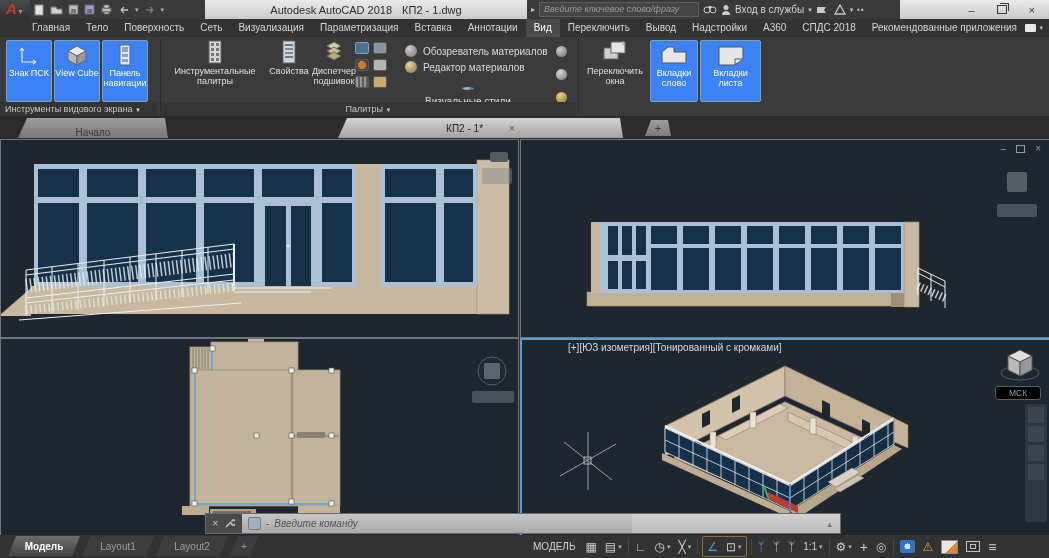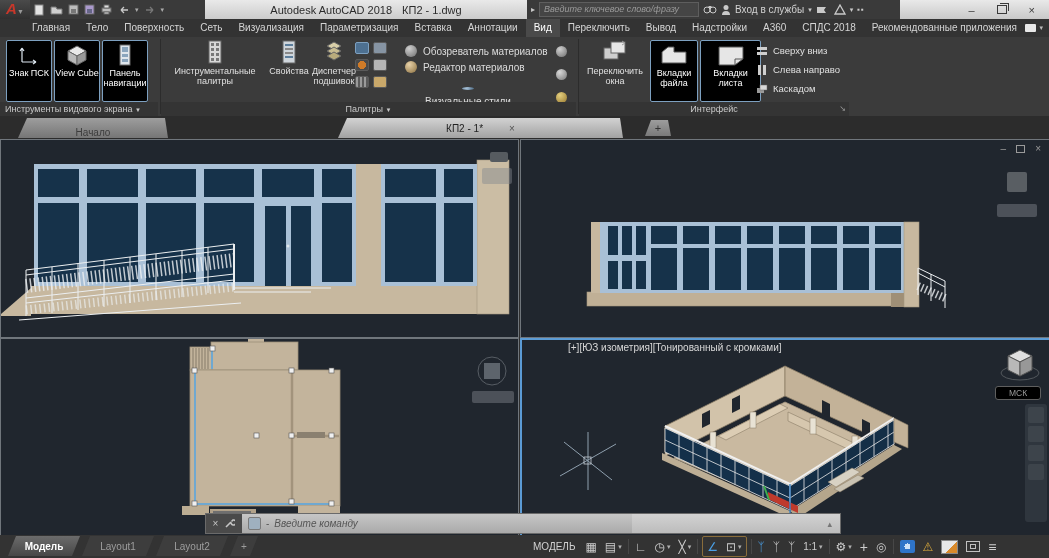--- a/index.html
+++ b/index.html
@@ -35,21 +35,21 @@
   .rtab-end{margin-left:auto;display:flex;align-items:center;gap:3px;padding-right:6px;}
   .rtab-end .box{width:11px;height:8px;background:#e8e8e8;border-radius:1px;}
   .rtab-end .dd{color:#bbb;font-size:7px;}
   
   .ribbon{position:absolute;left:0;top:37px;width:1049px;height:79px;background:#3b3b3b;border-bottom:1px solid #262626;}
   .panel-label{position:absolute;bottom:0;height:14px;background:#343434;color:#c9c9c9;font-size:9px;
                line-height:14px;box-sizing:border-box;}
   .vsep{position:absolute;top:2px;bottom:2px;width:1px;background:#2c2c2c;}
   .bigbtn{position:absolute;top:3px;width:46px;height:62px;border-radius:2px;color:#e8e8e8;font-size:9px;
           text-align:center;box-sizing:border-box;padding-top:3px;}
-  .bigbtn.blue{background:#000000;border:1px solid #7da0c0;color:#fff;}
+  .bigbtn.blue{background:#3b82f6;border:1px solid #7da0c0;color:#fff;}
   .bigbtn .bico{display:block;margin:0 auto 2px auto;}
   .bigbtn .blab{display:block;line-height:10px;}
   .plainbtn{position:absolute;top:3px;color:#e0e0e0;font-size:9px;text-align:center;}
   .listrow{position:absolute;height:20px;display:flex;align-items:center;gap:6px;color:#dcdcdc;font-size:10px;white-space:nowrap;}
   .sphere{width:12px;height:12px;border-radius:50%;background:radial-gradient(circle at 35% 30%,#cfcfcf,#6e6e6e);display:inline-block;}
   .mini{width:14px;height:12px;border:1px solid #5a5a5a;border-radius:2px;display:inline-block;box-sizing:border-box;}
   .gridicons{position:absolute;left:355px;top:5px;display:grid;grid-template-columns:16px 16px;grid-auto-rows:15px;gap:2px;}
   .stackrow{display:flex;align-items:center;gap:5px;color:#e0e0e0;font-size:9.5px;height:15px;white-space:nowrap;}
   
   .filetabs{position:absolute;left:0;top:116px;width:1049px;height:23px;background:#2c2c2c;border-bottom:1px solid #1c1c1c;}
@@ -301,55 +301,28 @@
           <rect x="2" y="8" width="14" height="11" fill="#cfcfcf" stroke="#666"></rect>
           <rect x="9" y="2" width="14" height="11" fill="#e6e6e6" stroke="#666"></rect>
           <path d="M20 1 l3 2 l-3 2" fill="none" stroke="#999"></path>
         </svg>
       <span>Переключить окна</span>
     </div>
     <div class="bigbtn blue" style="left:650px;width:48px;">
       <svg class="bico" width="28" height="22">
           <path d="M2 8 l6 -5 h6 v5 h12 v11 h-24 z" fill="#e6e6e6" stroke="#555"></path>
         </svg>
-      <span class="blab">Вкладки файла</span>
+      <span class="blab">Вкладки слово</span>
     </div>
     <div class="bigbtn blue" style="left:700px;width:61px;">
       <svg class="bico" width="28" height="22">
           <path d="M2 3 h24 v12 l-8 6 h-16 z" fill="#e6e6e6" stroke="#555"></path>
           <path d="M18 21 l0 -6 l8 0" fill="none" stroke="#555"></path>
         </svg>
       <span class="blab">Вкладки листа</span>
-    </div>
-    <div class="abs" style="left:756px;top:6px;">
-      <div class="stackrow">
-        <svg width="12" height="10">
-            <rect x="1" y="1" width="10" height="3" fill="#cfcfcf"></rect>
-            <rect x="1" y="6" width="10" height="3" fill="#cfcfcf"></rect>
-          </svg>
-        <span>Сверху вниз</span>
-      </div>
-      <div class="stackrow" style="margin-top:4px;">
-        <svg width="12" height="10">
-            <rect x="2" y="0" width="3" height="10" fill="#cfcfcf"></rect>
-            <rect x="7" y="0" width="3" height="10" fill="#cfcfcf"></rect>
-          </svg>
-        <span>Слева направо</span>
-      </div>
-      <div class="stackrow" style="margin-top:4px;">
-        <svg width="12" height="10">
-            <rect x="1" y="4" width="7" height="5" fill="#9a9a9a"></rect>
-            <rect x="4" y="1" width="7" height="5" fill="#d8d8d8" stroke="#666" stroke-width=".5"></rect>
-          </svg>
-        <span>Каскадом</span>
-      </div>
-    </div>
-    <div class="panel-label" style="left:579px;width:270px;text-align:center;">
-      <span>Интерфейс</span>
-      <span style="position:absolute;right:3px;font-size:8px;color:#9a9a9a;">↘</span>
     </div>
   </div>
 
   <div class="filetabs">
     <div class="ftab inactive" style="left:18px;width:150px;">
       <span>Начало</span>
     </div>
     <div class="ftab active" style="left:338px;width:285px;">
       <span>КП2 - 1*</span>
       <span class="x">×</span>

